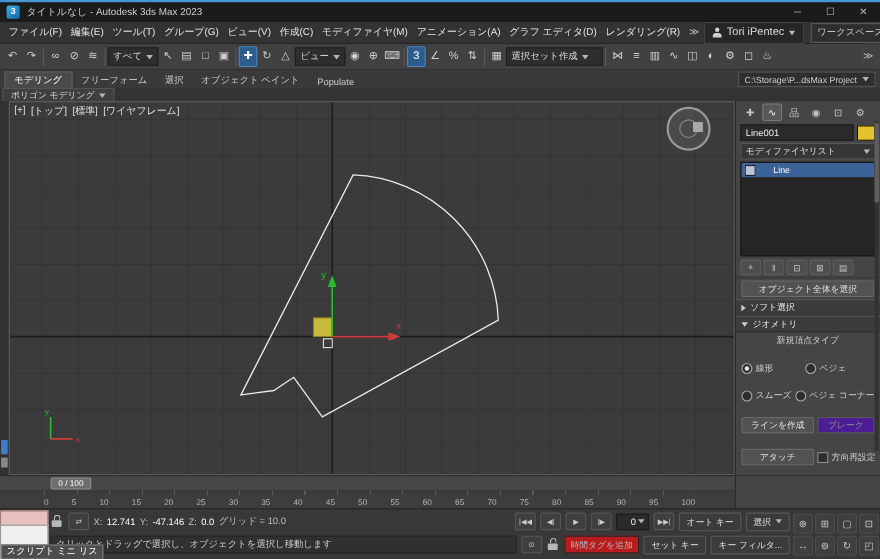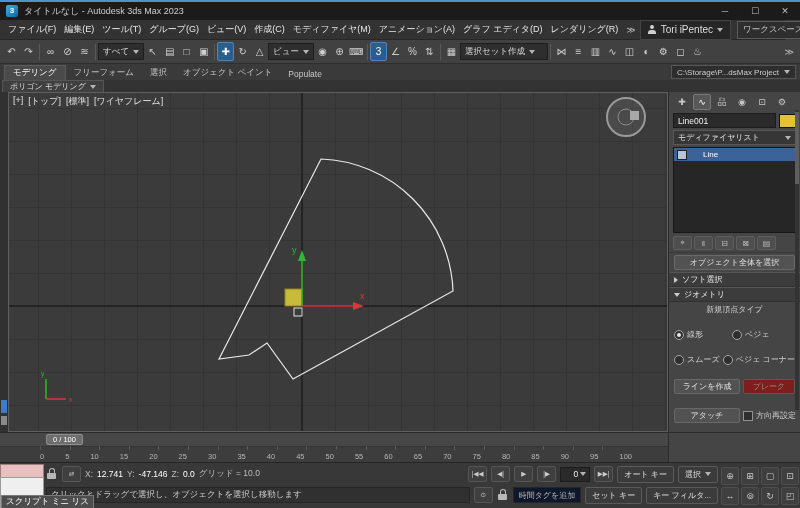--- a/index.html
+++ b/index.html
@@ -85,21 +85,21 @@
   .tri-r{width:0;height:0;border-top:3px solid transparent;border-bottom:3px solid transparent;border-left:4px solid #ccc;flex:none}
   .tri-d{width:0;height:0;border-left:3px solid transparent;border-right:3px solid transparent;border-top:4px solid #ccc;flex:none}
   .glabel{font-size:8px;color:#d0d0d0;white-space:nowrap}
   .center{text-align:center;margin:2px 0 1px 0}
   .geo-row{display:flex;gap:3px;margin:14px 5px;align-items:center}
   .radio{width:8px;height:8px;border:1px solid #a5a5a5;border-radius:50%;background:#2e2e2e;position:relative;flex:none}
   .radio.sel::after{content:"";position:absolute;inset:2px;background:#e8e8e8;border-radius:50%}
   .cb{width:8px;height:8px;border:1px solid #909090;background:#2e2e2e;flex:none}
   .pbtn{height:13px;background:#525252;border:1px solid #686868;border-radius:2px;font-size:8px;color:#e2e2e2;
         display:flex;align-items:center;justify-content:center;padding:0 3px;white-space:nowrap}
-  .pbtn.disabled{color:#8f8f8f;background:#7f1d1d;border-color:#595959}
+  .pbtn.disabled{color:#8f8f8f;background:#4c1d95;border-color:#595959}
   .dis{color:#8f8f8f}
   .w58{width:58px;flex:none}.w78{width:78px;flex:none}
   .pscroll{right:1px;top:18px;width:4px;height:300px;background:#333}
   .pscroll-thumb{left:0;top:2px;width:4px;height:72px;background:#5e5e5e}
   
   .timeline{left:0;top:432px;right:0;height:30px;background:#3d3d3d;border-top:1px solid #2b2b2b;box-sizing:border-box}
   .tl-slider{left:0;top:0;width:668px;height:13px;background:#474747;border-bottom:1px solid #333}
   .tl-bubble{left:46px;top:1px;height:9px;background:#6e6e6e;border:1px solid #8d8d8d;border-radius:2px;
              font-size:7.5px;color:#fff;display:flex;align-items:center;padding:0 6px;white-space:nowrap}
   .tl-ruler{left:40px;top:13px;width:592px;height:16px;display:flex;justify-content:space-between;
@@ -121,21 +121,21 @@
   .coord-label{font-size:8.5px;color:#bdbdbd;white-space:nowrap}
   .coord-val{font-size:8.5px;color:#fff;white-space:nowrap}
   .trbtn{min-width:15px;height:14px;border:1px solid #565656;background:#3f3f3f;font-size:6.5px;display:flex;
          align-items:center;justify-content:center;color:#ccc;border-radius:2px;flex:none;padding:0 1px}
   .framefield{width:22px;height:13px;background:#2a2a2a;border:1px solid #1c1c1c;color:#eee;font-size:8.5px;
               display:flex;align-items:center;justify-content:flex-end;padding:0 3px;flex:none;gap:2px}
   .kbtn{height:15px;border:1px solid #5a5a5a;background:#3b3b3b;font-size:8px;padding:0 6px;display:flex;
         align-items:center;border-radius:2px;color:#e0e0e0;white-space:nowrap;flex:none;gap:4px}
   .prompt-field{flex:1;height:14px;background:#303030;border:1px solid #262626;display:flex;align-items:center;
                 padding:0 4px;font-size:8.5px;color:#cfcfcf;white-space:nowrap;overflow:hidden}
-  .timetag{height:14px;background:#0f172a;border:1px solid #262626;display:flex;align-items:center;
+  .timetag{height:14px;background:#b91c1c;border:1px solid #262626;display:flex;align-items:center;
            padding:0 5px;font-size:8px;color:#b8b8b8;white-space:nowrap;flex:none}
   .nav{right:3px;top:4px;width:76px;display:grid;grid-template-columns:repeat(4,1fr);gap:2px}
   .navbtn{width:16px;height:16px;background:#3f3f3f;border:1px solid #4e4e4e;border-radius:2px;display:flex;
           align-items:center;justify-content:center;font-size:9px;color:#c8c8c8}
   .tooltip{left:1px;top:32px;background:#4d4d4d;border:1px solid #7a7a7a;padding:0 4px;height:12px;
            display:flex;align-items:center;font-size:8.5px;color:#fff;white-space:nowrap;z-index:5}
 </style>
 </head>
 <body>
 

